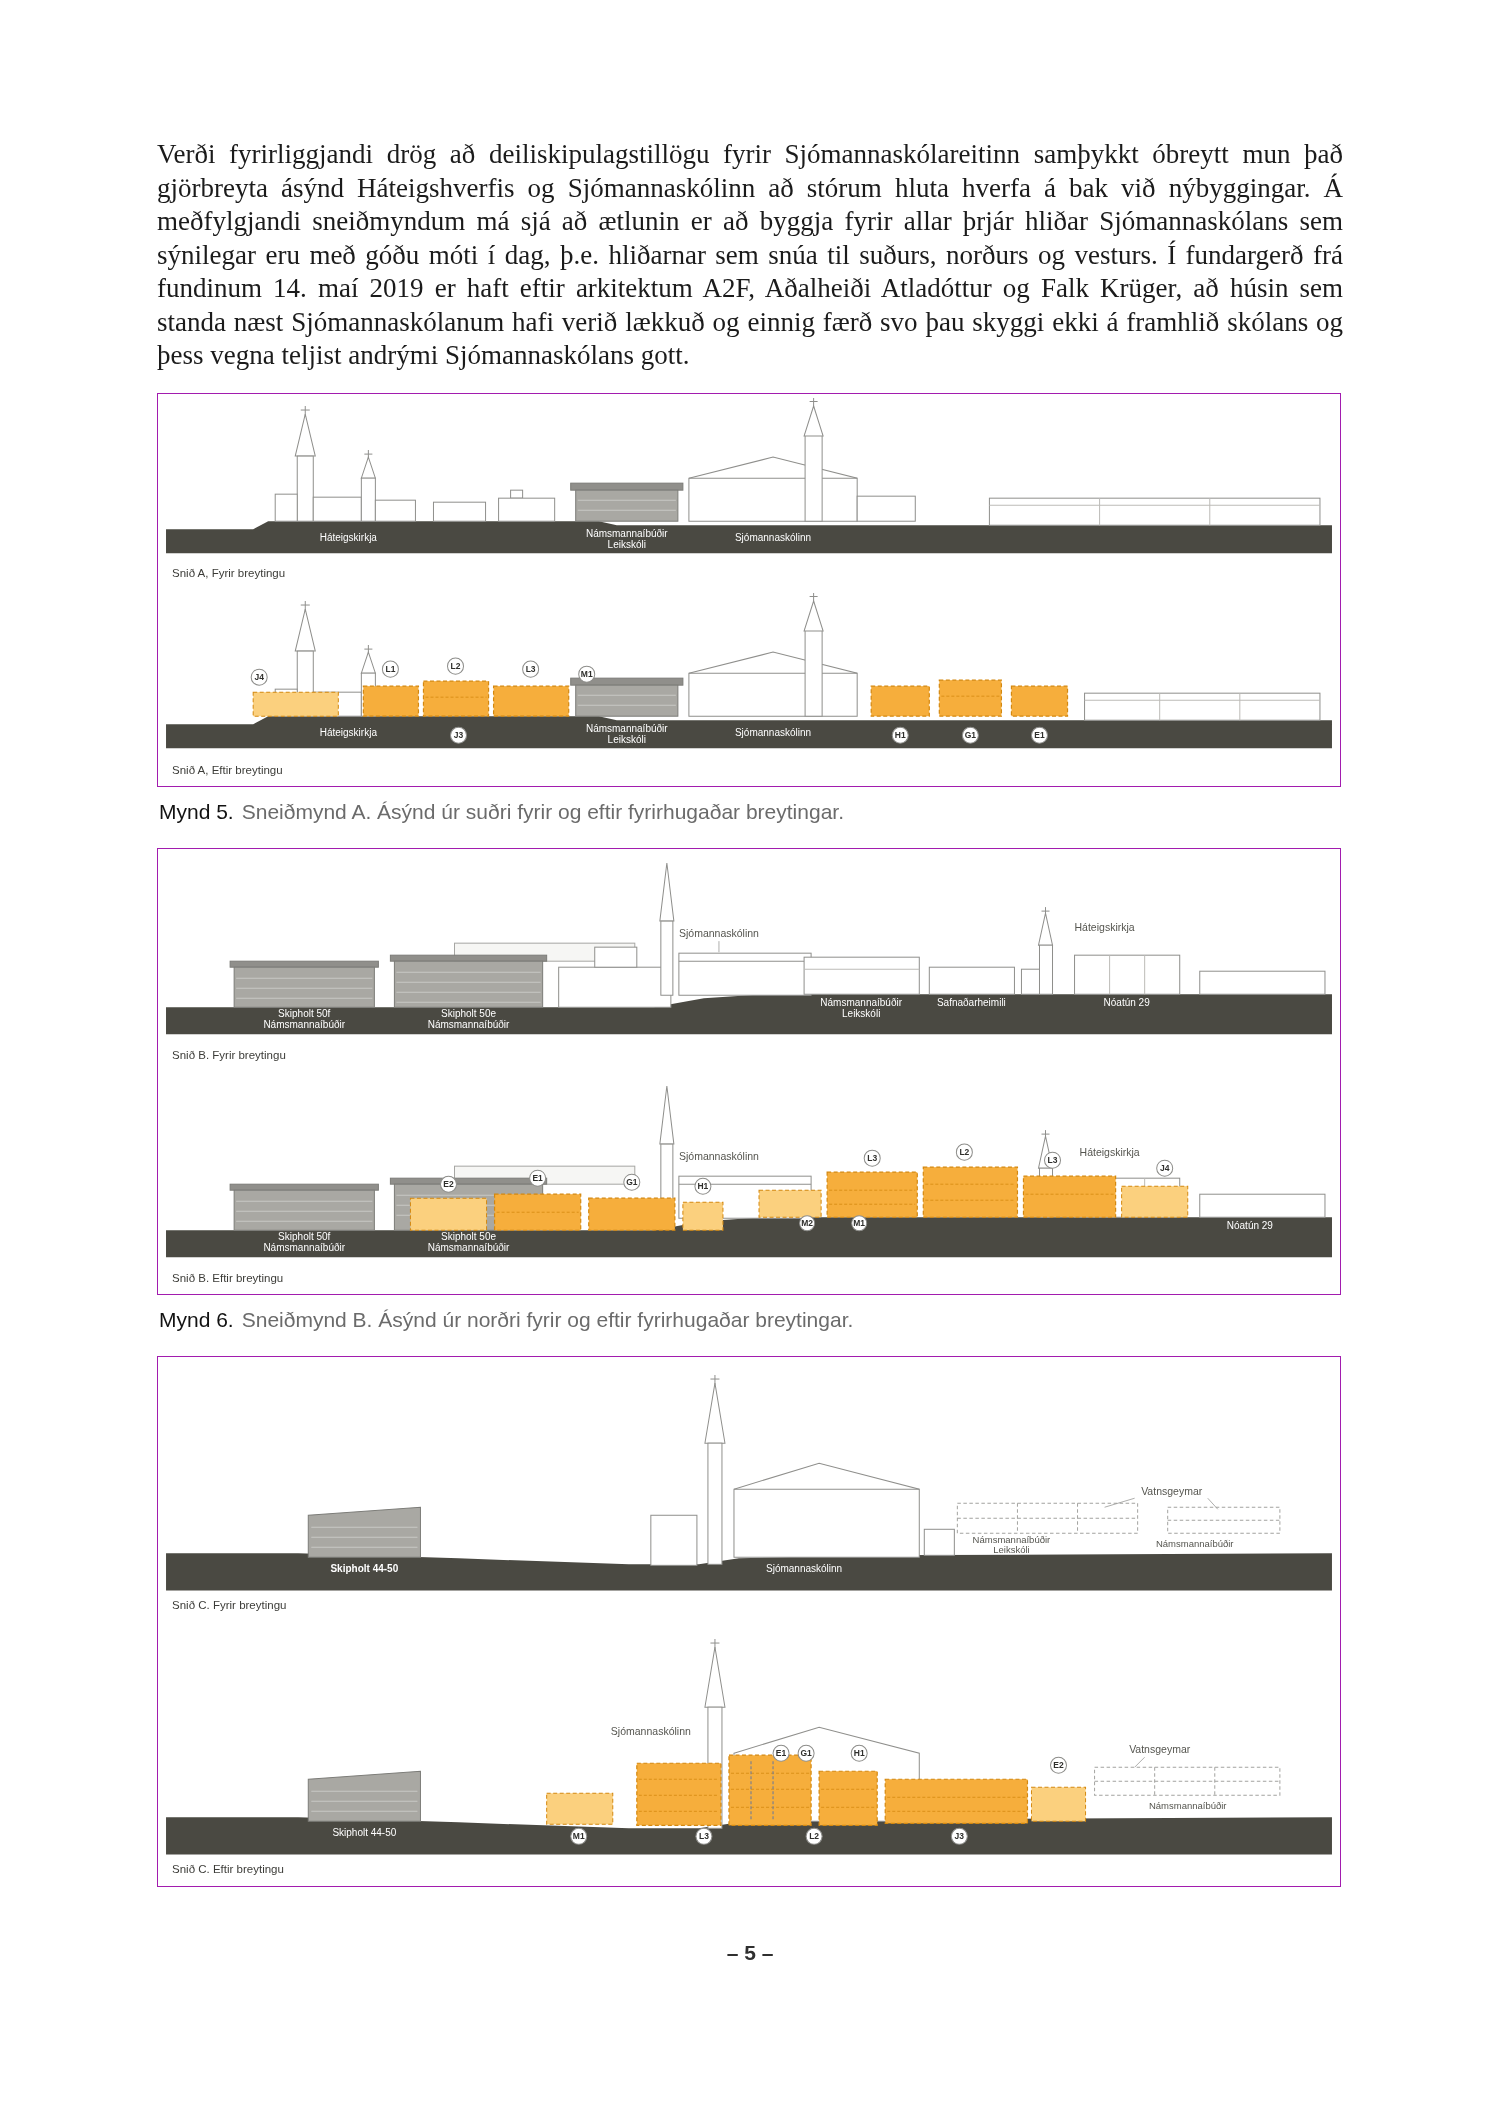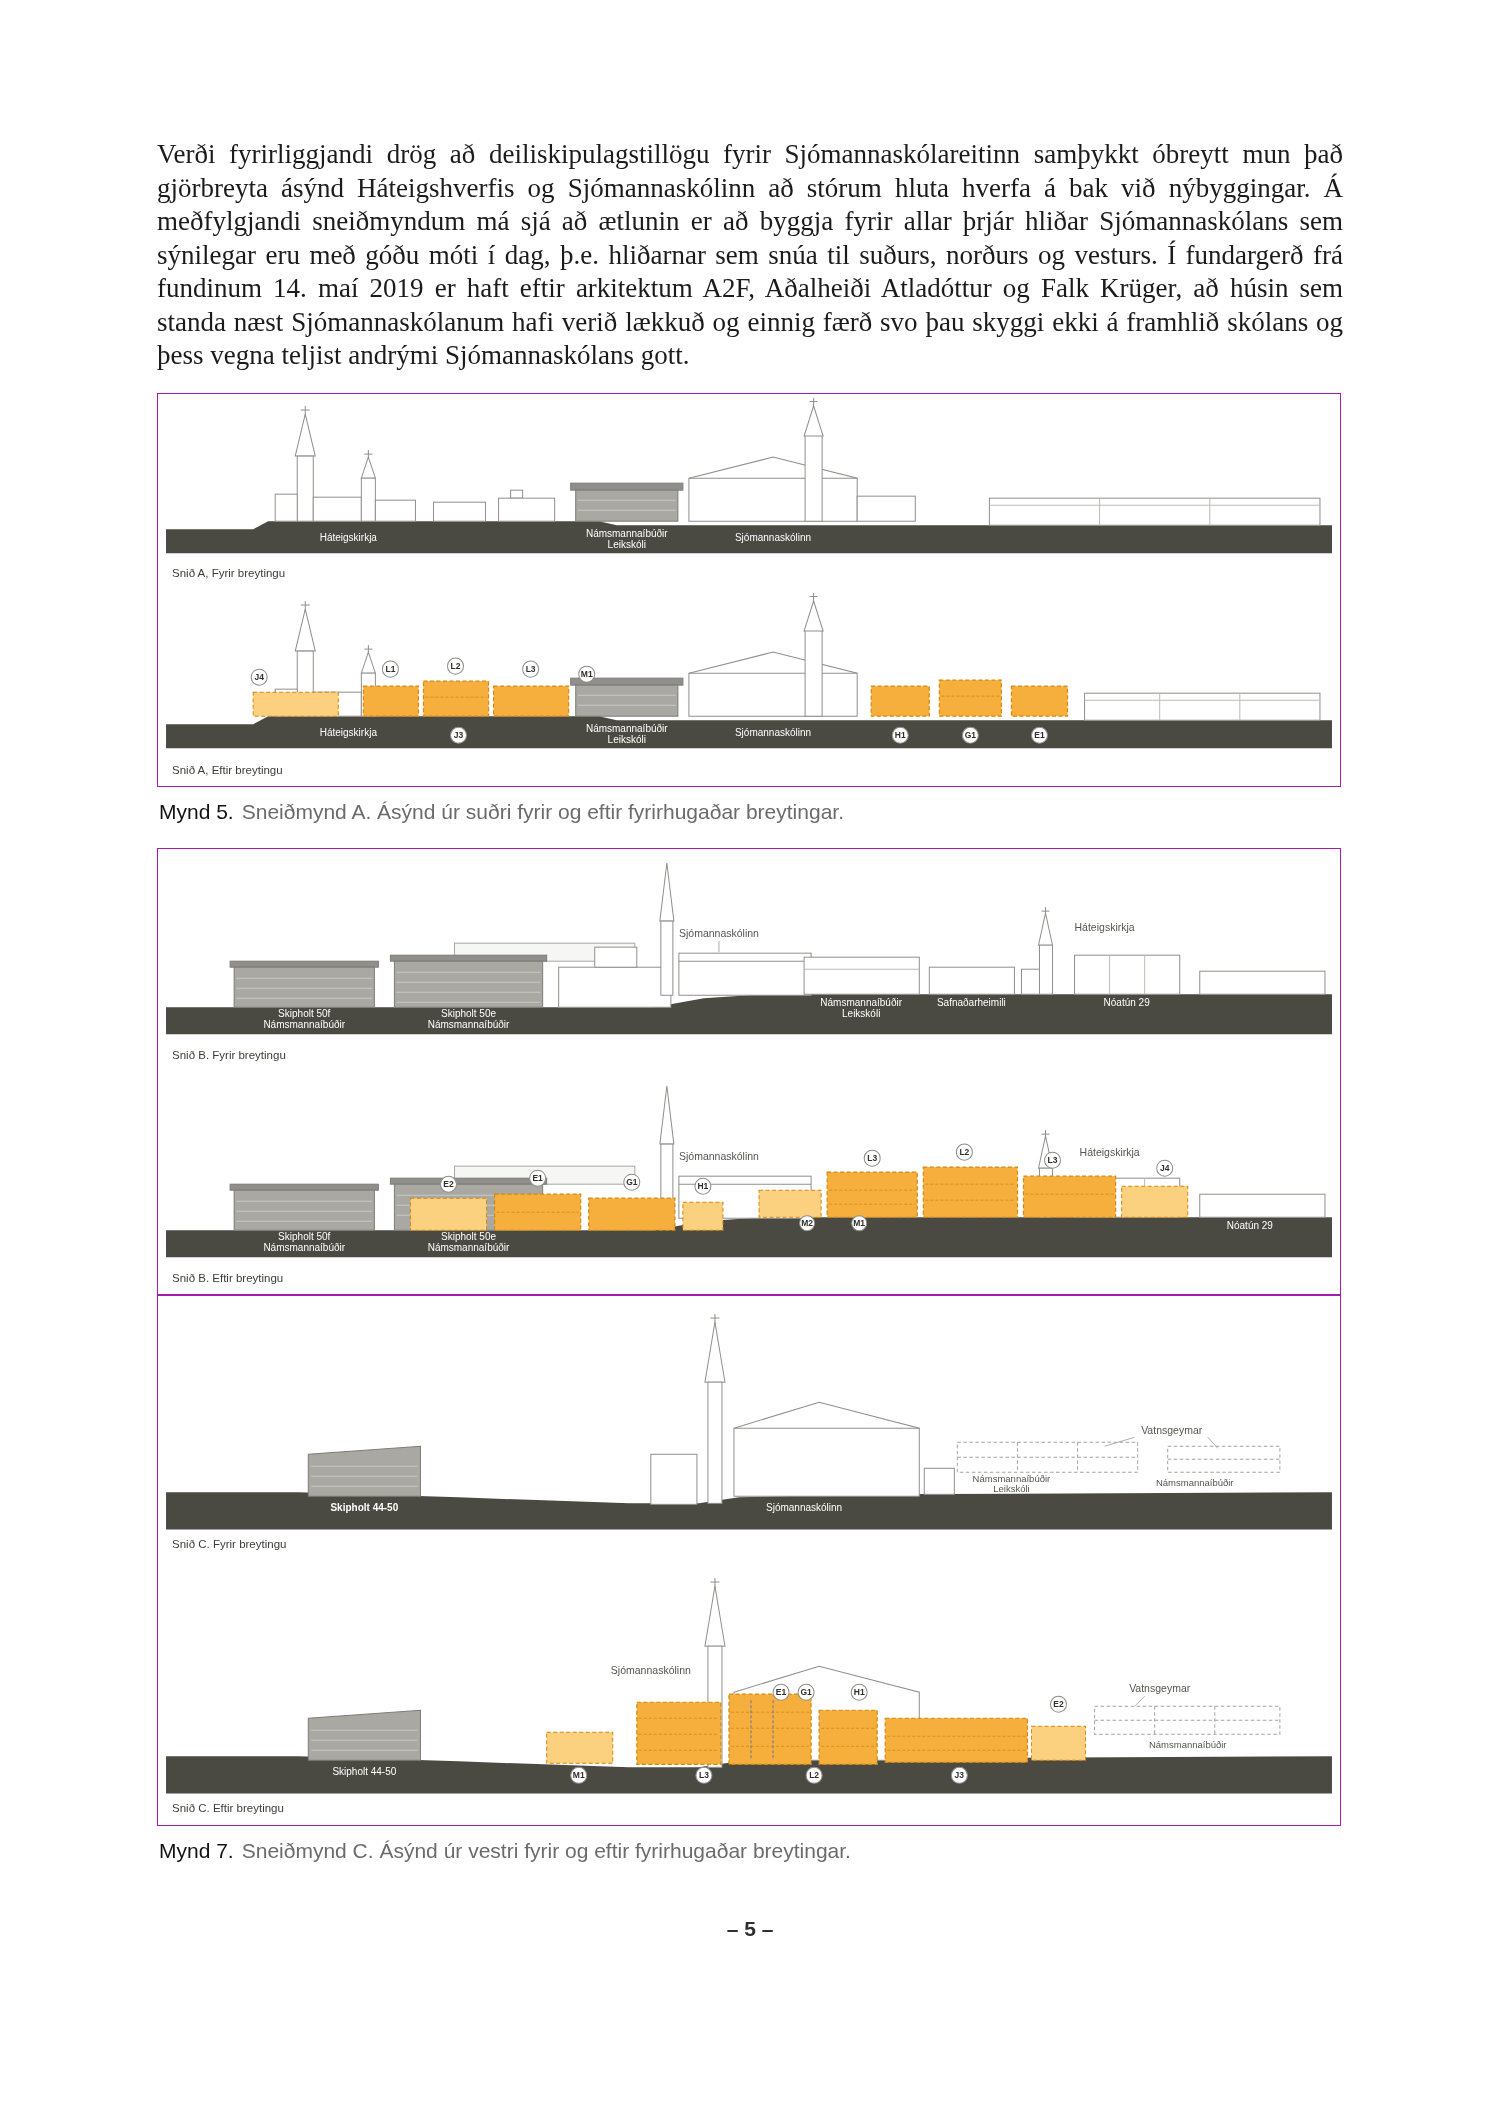--- a/index.html
+++ b/index.html
@@ -358,20 +358,23 @@
       <text class="ta" x="560" y="88">Sjómannaskólinn</text>
       <text class="ta" x="950" y="84">Háteigskirkja</text>
       <text class="tb" x="146" y="168">Skipholt 50f</text>
       <text class="tb" x="146" y="179">Námsmannaíbúðir</text>
       <text class="tb" x="310" y="168">Skipholt 50e</text>
       <text class="tb" x="310" y="179">Námsmannaíbúðir</text>
       <text class="tb" x="1090" y="157">Nóatún 29</text>
       <text class="ts" x="14" y="210">Snið B. Eftir breytingu</text>
     </svg>
   </div>
+  <div class="caption">
+    <span class="cap-label">Mynd 6.</span><span>Sneiðmynd B. Ásýnd úr norðri fyrir og eftir fyrirhugaðar breytingar.</span>
+  </div>
 
   <div class="figure">
 
     <svg class="panel" viewBox="0 0 1180 264">
       <polygon class="gnd" points="8,196 140,196 300,201 470,207 540,207 580,201 700,198 1172,196 1172,233 8,233"></polygon>
       <g>
         <polygon class="g" points="150,158 262,150 262,200 150,200"></polygon>
         <line class="sl" x1="153" y1="170" x2="259" y2="170"></line>
         <line class="sl" x1="153" y1="180" x2="259" y2="180"></line>
         <line class="sl" x1="153" y1="190" x2="259" y2="190"></line>
@@ -479,19 +482,16 @@
           <circle class="mk" cx="800" cy="215" r="8"></circle>
           <text class="tm" x="800" y="218">J3</text>
         </g>
       <text class="ta" x="492" y="114">Sjómannaskólinn</text>
       <text class="ta" x="1000" y="132">Vatnsgeymar</text>
       <text class="tas" x="1028" y="188">Námsmannaíbúðir</text>
       <text class="tb" x="206" y="215">Skipholt 44-50</text>
       <text class="ts" x="14" y="252">Snið C. Eftir breytingu</text>
     </svg>
   </div>
-  <div class="caption">
-    <span class="cap-label">Mynd 7.</span><span>Sneiðmynd C. Ásýnd úr vestri fyrir og eftir fyrirhugaðar breytingar.</span>
-  </div>
 
   <div class="pagenum">– 5 –</div>
 
 </div>
 
 </body></html>

